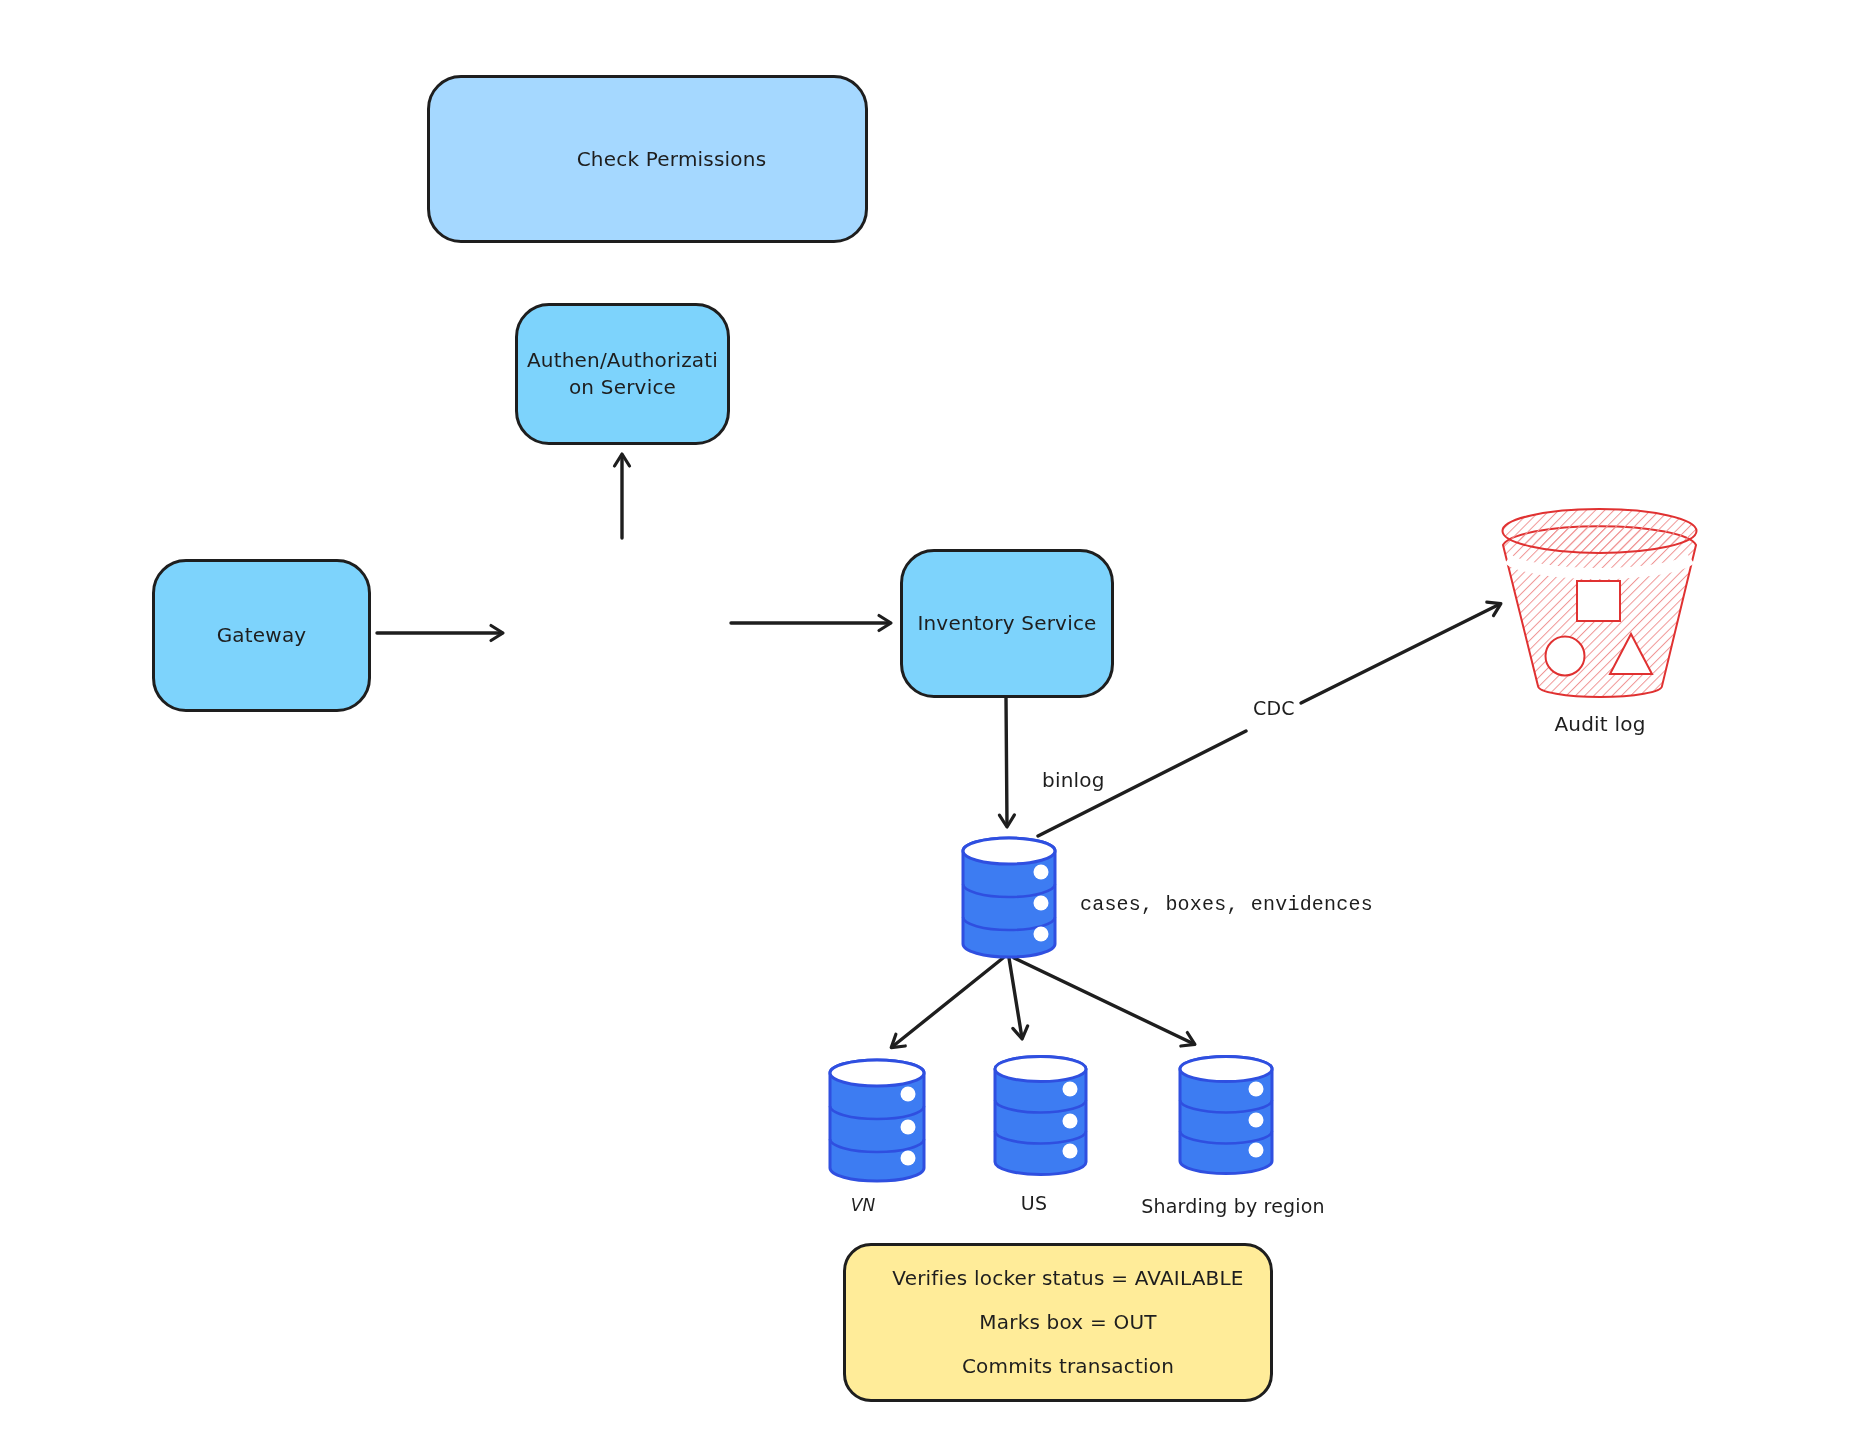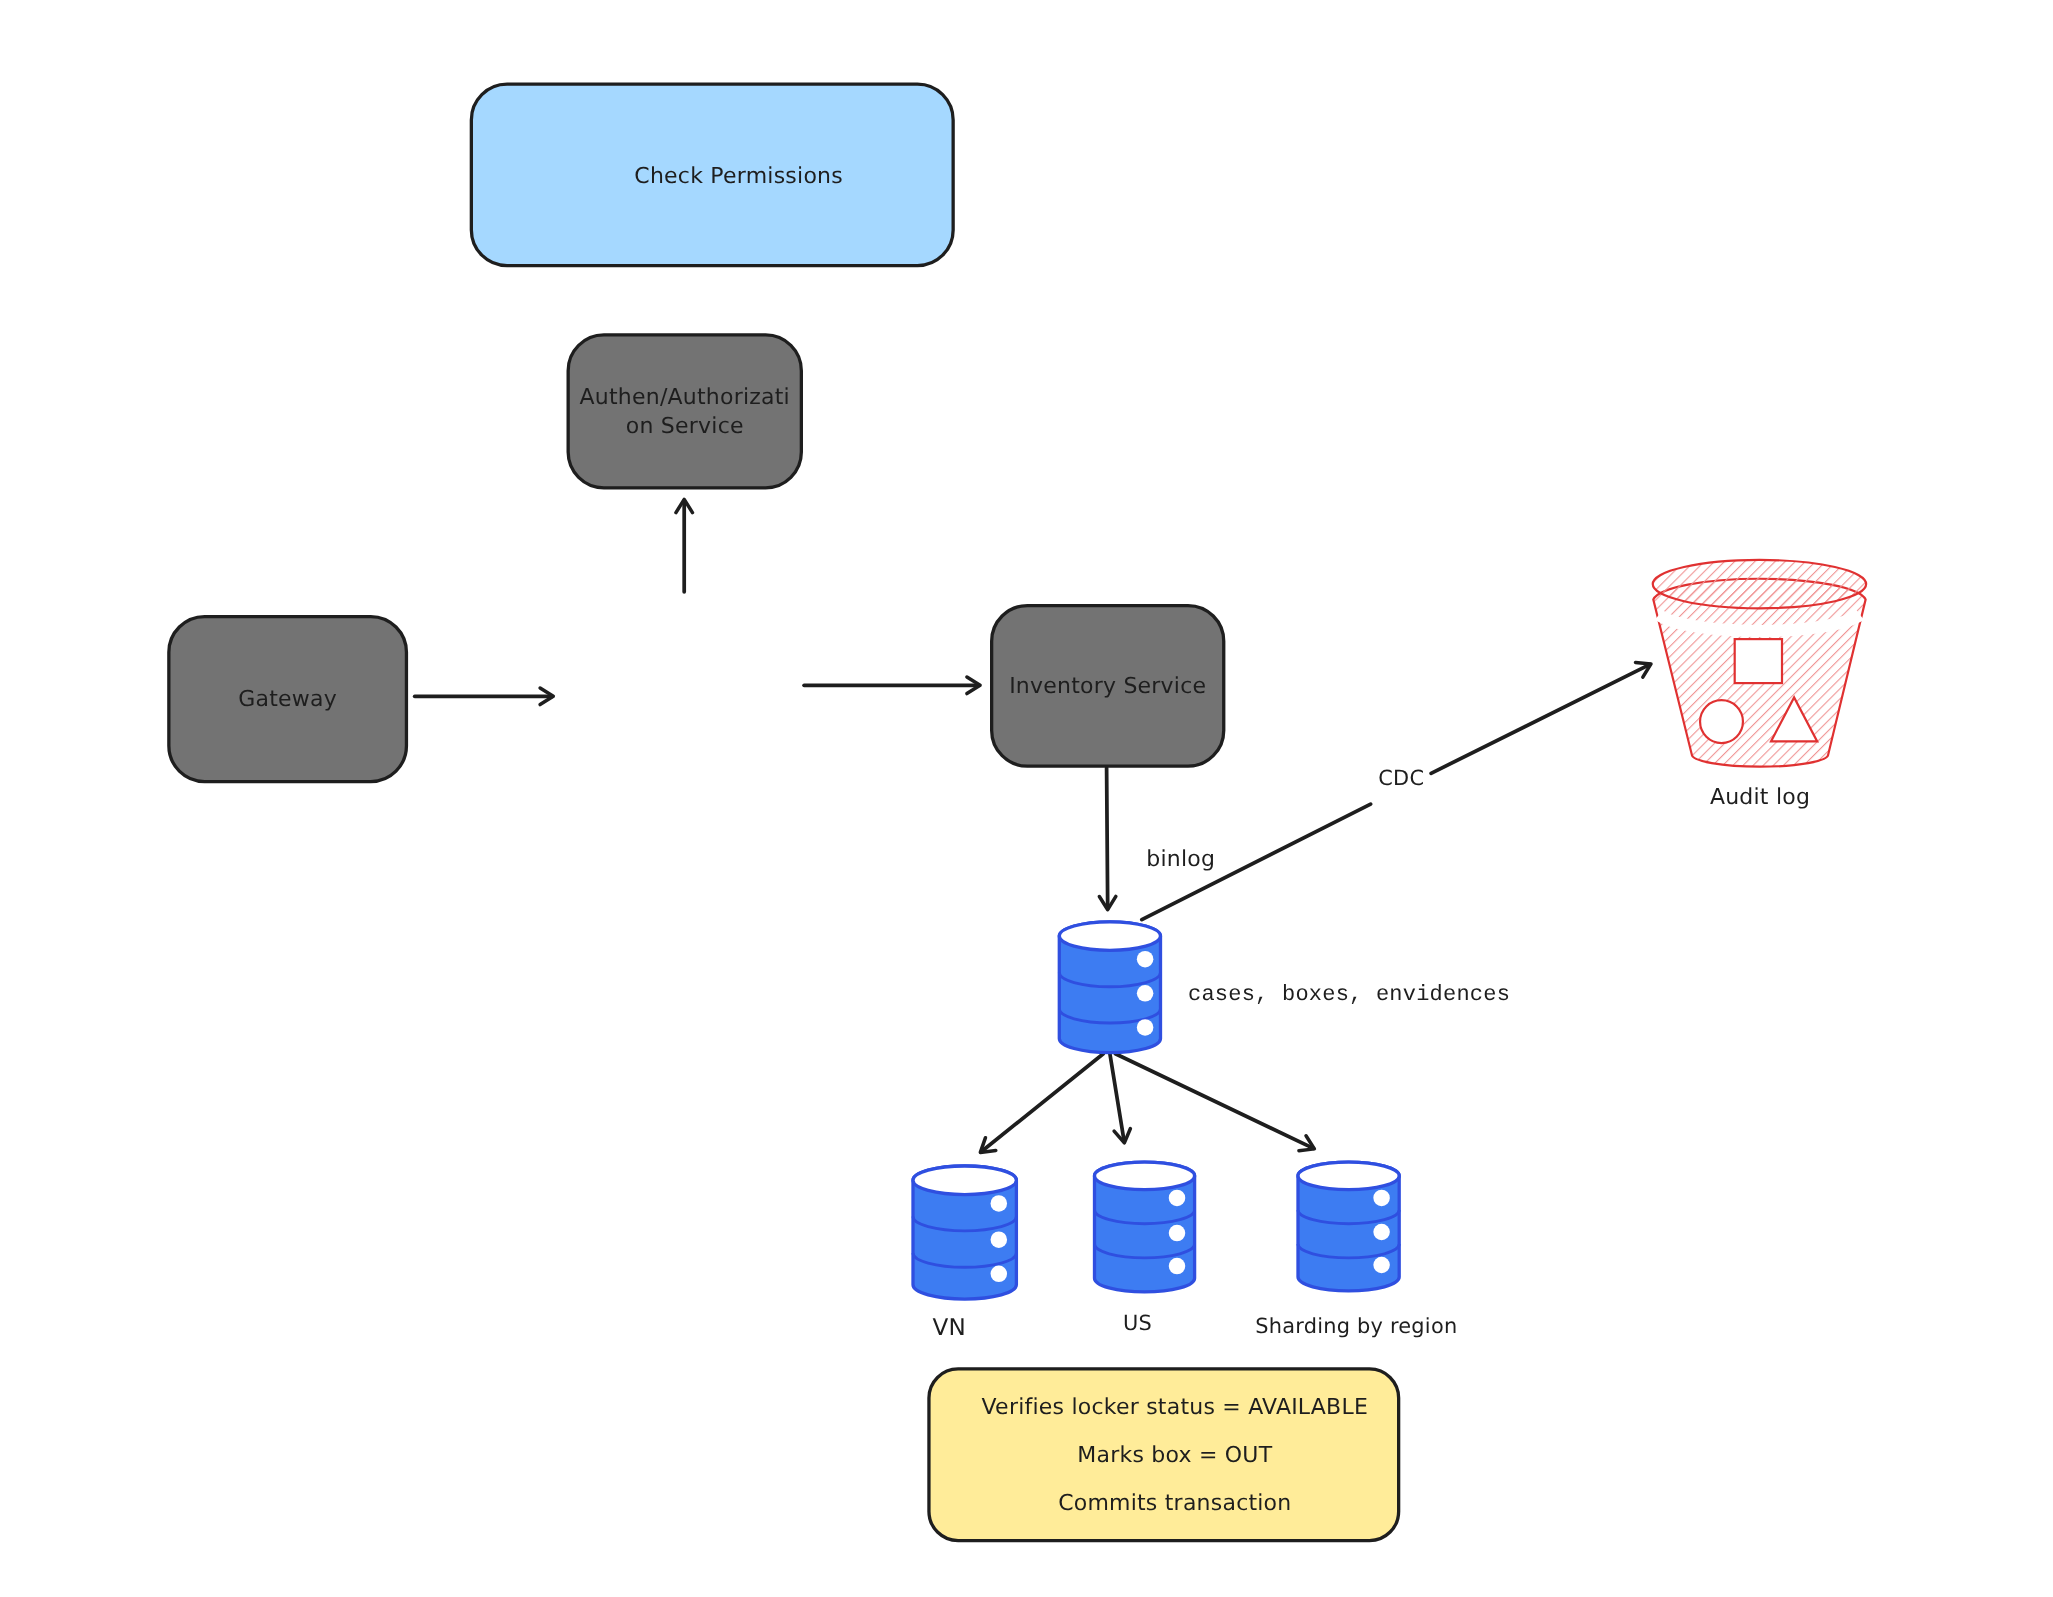--- a/index.html
+++ b/index.html
@@ -14,21 +14,21 @@
   }
   *{box-sizing:border-box;}
   body{margin:0;background:#fff;}
   .canvas{
     position:relative;width:1866px;height:1452px;background:var(--canvas);
     overflow:hidden;font-family:"DejaVu Sans",sans-serif;color:var(--ink);
   }
   .layer{position:absolute;inset:0;width:1866px;height:1452px;}
   .node{
     position:absolute;display:flex;align-items:center;justify-content:center;
-    border:3px solid var(--ink);border-radius:34px;background:#737373;
+    border:3px solid var(--ink);border-radius:34px;background:#7dd3fc;
     font-size:20px;text-align:center;line-height:27px;letter-spacing:.2px;
   }
   .node.blue{background:var(--box-blue);}
   .node.yellow{background:var(--note-yellow);border-radius:28px;flex-direction:column;gap:17px;padding-left:20px;}
   .lbl{position:absolute;white-space:nowrap;font-size:20px;letter-spacing:.2px;}
   .lbl.center{text-align:center;}
   
   .edge{stroke:var(--ink);stroke-width:3.4;fill:none;stroke-linecap:round;}
   .arrowhead{stroke:var(--ink);fill:none;stroke-linecap:round;stroke-linejoin:round;}
   .db-body{fill:var(--db-fill);stroke:var(--db-stroke);stroke-width:3;}
@@ -140,19 +140,19 @@
   </div>
 
   <div class="lbl" style="left:1042px;top:768px;">binlog</div>
 
   <div class="lbl" style="left:1253px;top:697px;font-size:19px;">CDC</div>
 
   <div class="lbl" style="left:1080px;top:893px;font-family:Liberation Mono, monospace;">cases, boxes, envidences</div>
 
   <div class="lbl center" style="left:1495px;top:712px;width:210px;">Audit log</div>
 
-  <div class="lbl center" style="left:813px;top:1195px;width:100px;font-size:21px;">VN</div>
+  <div class="lbl center" style="left:813px;top:1195px;width:100px;font-size:17px;font-style:italic;">VN</div>
 
   <div class="lbl center" style="left:984px;top:1192px;width:100px;font-size:19px;">US</div>
 
   <div class="lbl center" style="left:1108px;top:1195px;width:250px;font-size:19px;">Sharding by region</div>
 
 </div>
 
 </body></html>

